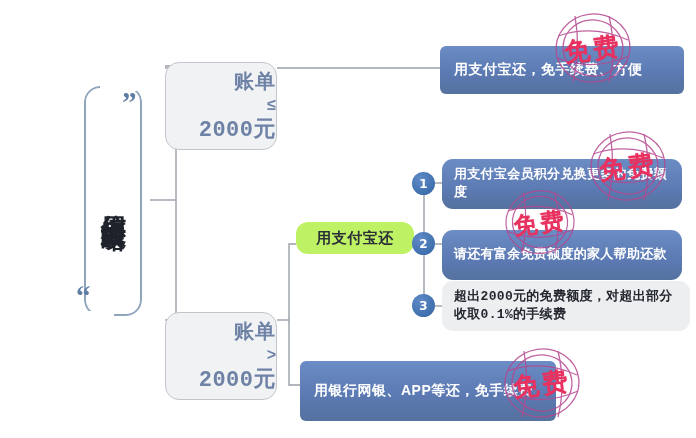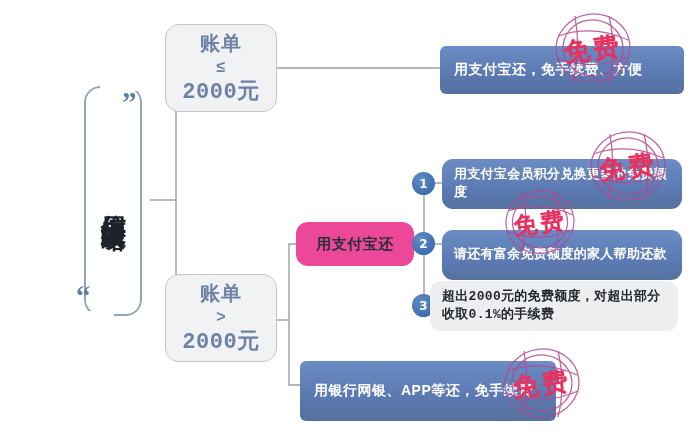--- a/index.html
+++ b/index.html
@@ -97,39 +97,40 @@
 
   
   .cond-box {
     position: absolute;
     background: #f1f2f4;
     border: 1.6px solid #c2c6cc;
     border-radius: 14px;
     box-sizing: border-box;
     display: flex;
     flex-direction: column;
-    align-items: center;
+    align-items: flex-end;
     justify-content: center;
     color: #6e82a6;
     font-weight: bold;
+    margin-top: 38px;
   }
   .cond-l1 { font-size: 20px; letter-spacing: 1px; }
   .cond-op { font-size: 16px; margin: 1px 0 0 0; }
   .cond-l2 { font-size: 22px; letter-spacing: 0.5px; font-family: Liberation Mono, monospace; }
   #cond-upper { left: 165px; top: 24px;  width: 112px; height: 88px; }
   #cond-lower { left: 165px; top: 274px; width: 112px; height: 88px; }
 
   
   .mid-pill {
     position: absolute;
     left: 296px;
     top: 222px;
     width: 118px;
-    height: 44px;
-    background: #ec4899;
+    height: 32px;
+    background: #bef264;
     border-radius: 12px;
     display: flex;
     align-items: center;
     justify-content: center;
     font-size: 15px;
     font-weight: bold;
     color: #2b2f36;
     letter-spacing: 0.5px;
   }
 
@@ -191,21 +192,21 @@
   .item-blue {
     background: linear-gradient(180deg, #6b8cc4 0%, #5c7ab3 60%, #55719f 100%);
     color: #ffffff;
   }
   .item-grey {
     background: #eceef0;
     color: #23272e;
   }
   #item-1 { left: 442px; top: 159px; width: 240px; height: 50px; }
   #item-2 { left: 442px; top: 230px; width: 240px; height: 50px; }
-  #item-3 { left: 430px; top: 281px; width: 248px; height: 50px; }
+  #item-3 { left: 442px; top: 281px; width: 248px; height: 50px; }
 
   
   .stamp {
     position: absolute;
     width: 96px;
     height: 86px;
     pointer-events: none;
   }
   .stamp svg { width: 100%; height: 100%; display: block; }
   .stamp-text {

